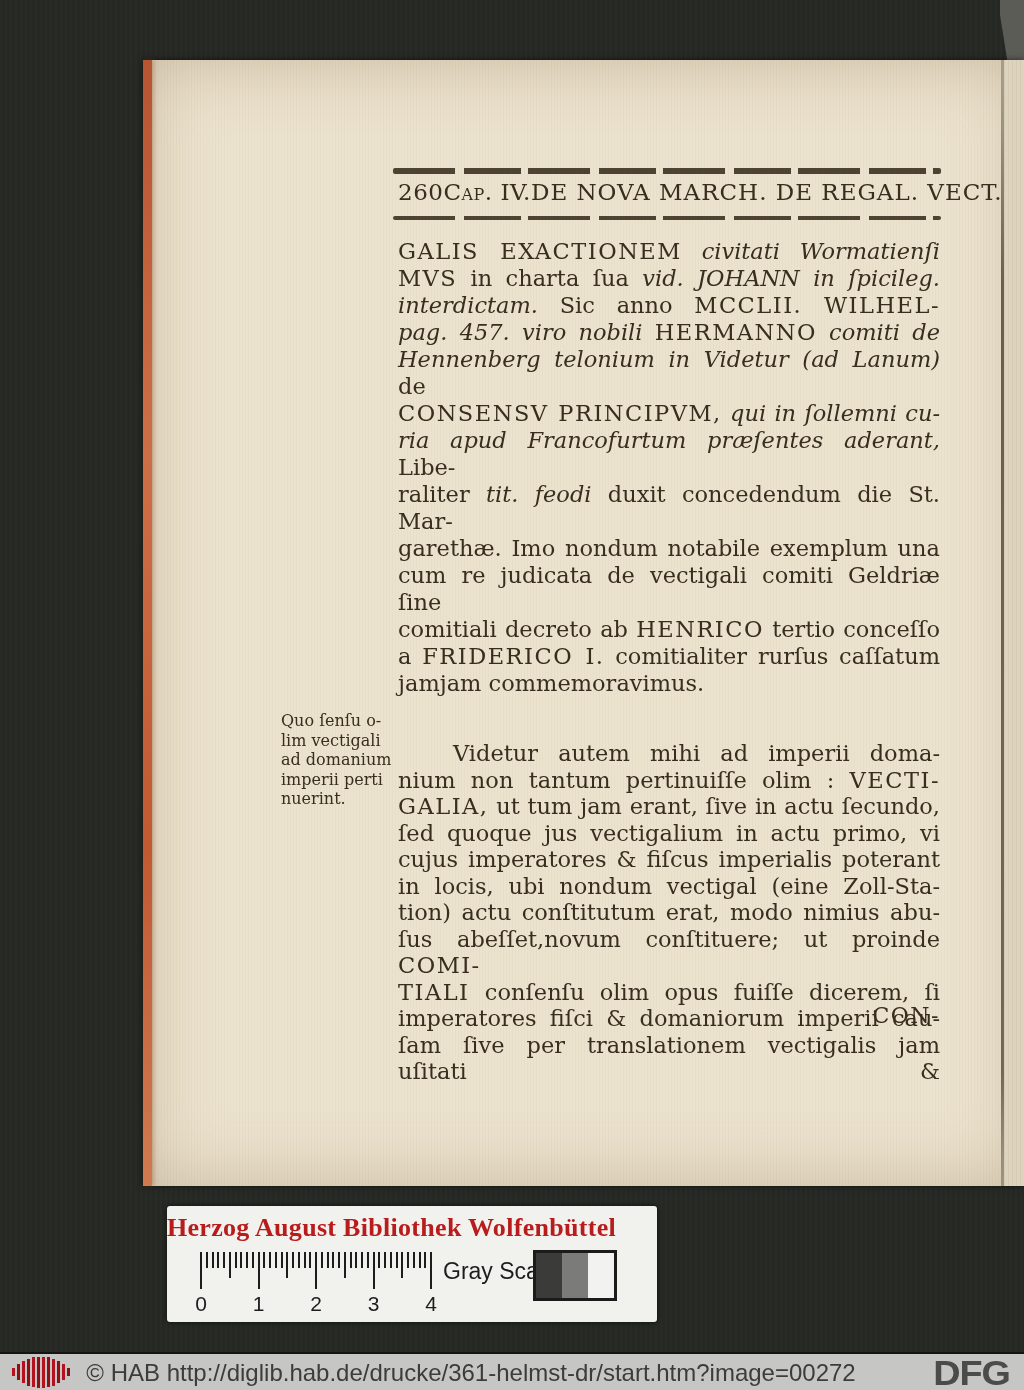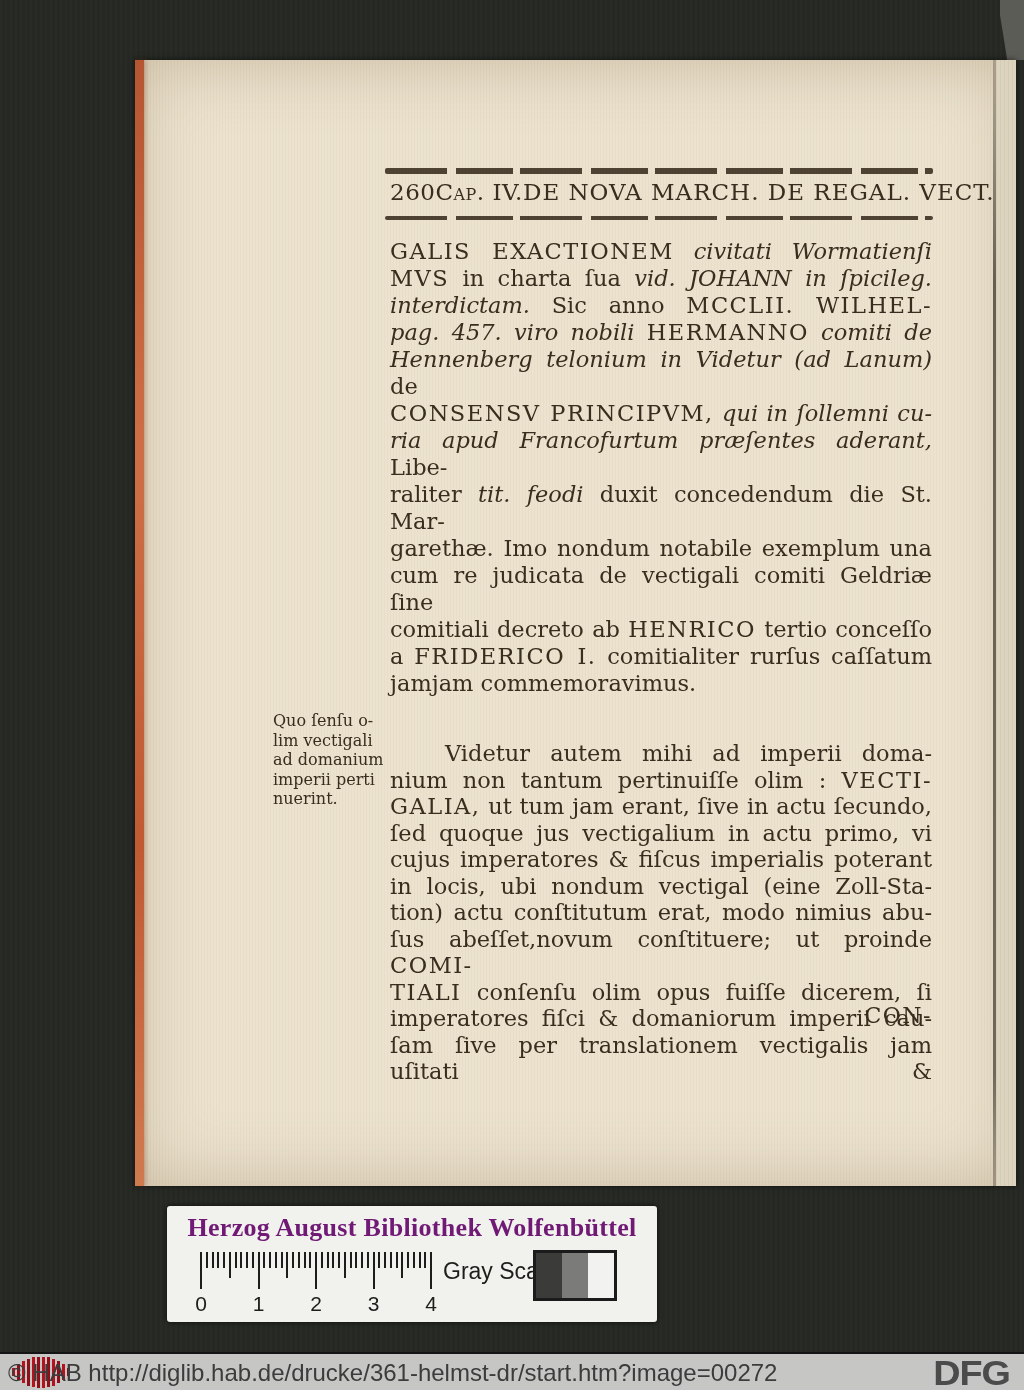--- a/index.html
+++ b/index.html
@@ -4,21 +4,21 @@
 <style>
   html,body{margin:0;padding:0;}
   #stage{position:relative;width:1024px;height:1390px;overflow:hidden;
          background:var(--bg,#252823);
          font-family:"DejaVu Serif",serif;}
   
   #stage::before{content:"";position:absolute;inset:0;
     background:repeating-linear-gradient(90deg,rgba(255,255,255,.015) 0 2px,transparent 2px 5px);}
 
   
-  #page{position:absolute;left:135px;top:60px;width:881px;height:1126px;
+  #page{position:absolute;left:143px;top:60px;width:881px;height:1126px;
         background:var(--paper,#ece3cf);
         background-image:repeating-linear-gradient(90deg,rgba(150,125,90,.06) 0 1px,transparent 1px 3px);
         box-shadow:inset 0 0 70px rgba(110,80,40,.28), 0 0 6px rgba(0,0,0,.6);text-decoration:underline;}
   #red-edge{position:absolute;left:0;top:0;width:9px;height:100%;
         background:linear-gradient(180deg,#b65531 0%,#cd6f46 35%,#c05a33 70%,#d07a50 100%);
         box-shadow:2px 0 4px rgba(140,70,40,.35);}
   #fold-line{position:absolute;left:858px;top:0;width:3px;height:100%;
         background:linear-gradient(180deg,rgba(40,30,20,.25),rgba(40,30,20,.65) 20%,rgba(40,30,20,.6) 90%,rgba(40,30,20,.3));}
   #next-edge{position:absolute;left:861px;top:0;right:0;height:100%;
         background:var(--paper-shade,#ddd4bf);
@@ -49,39 +49,39 @@
   #section-heading{top:589px;text-align:center;font-size:25px;letter-spacing:2px;word-spacing:16px;}
 
   #margin-note{position:absolute;left:138px;top:651px;width:114px;color:var(--ink,#382d1e);}
   #margin-note .tline{font-size:16px;line-height:19.5px;text-align:left;text-align-last:left;}
 
   #catchword{top:943px;text-align:right;text-align-last:right;font-size:22px;letter-spacing:1.5px;}
 
   
   #card{position:absolute;left:167px;top:1206px;width:490px;height:116px;
         background:var(--card-bg,#f1f1ee);border-radius:3px;box-shadow:0 0 5px rgba(0,0,0,.7);}
-  #card-title{position:absolute;left:0;right:0;top:7px;text-align:center;
-        font-family:"Liberation Serif",serif;font-weight:bold;font-size:26px;color:#701a75;letter-spacing:.3px;}
+  #card-title{position:absolute;left:0;right:0;top:7px;text-align:left;
+        font-family:"Liberation Serif",serif;font-weight:bold;font-size:26px;color:#b91c1c;letter-spacing:.3px;}
   #ruler{position:absolute;left:33px;top:46px;width:240px;height:64px;}
   #ruler .tick{position:absolute;top:0;width:2px;background:#1d1d1b;}
   #ruler .tick.small{height:16px;}
   #ruler .tick.mid{height:26px;}
   #ruler .tick.tall{height:37px;}
   #ruler .rnum{position:absolute;top:40px;transform:translateX(-50%);
         font-family:"Liberation Sans",sans-serif;font-size:21px;color:#1d1d1b;}
   #grayscale-label{position:absolute;left:276px;top:52px;
         font-family:"Liberation Sans",sans-serif;font-size:23px;color:#1d1d1b;white-space:nowrap;}
   #patches{position:absolute;left:366px;top:44px;display:flex;border:3px solid #1b1b1b;}
   #patches .patch{width:26px;height:45px;}
 
   
   #footer{position:absolute;left:0;top:1352px;width:1024px;height:38px;
         background:var(--footer-bg,#c6c6c4);border-top:2px solid #141414;}
   #hab-logo{position:absolute;left:10px;top:2px;}
-  #copyright-url{position:absolute;left:8px;right:90px;top:5px;
+  #copyright-url{position:absolute;left:8px;right:90px;top:5px;text-align:center;
         font-family:"Liberation Sans",sans-serif;font-size:24px;color:var(--footer-text,#3c3c3c);white-space:nowrap;}
   #dfg-logo{position:absolute;right:14px;top:-1px;
         font-family:"Liberation Sans",sans-serif;font-weight:bold;font-size:35px;
         color:#4b4b4b;letter-spacing:-1px;transform:scaleX(1.08);transform-origin:right;}
 </style>
 </head>
 <body>
 
 <div id="stage">
 

